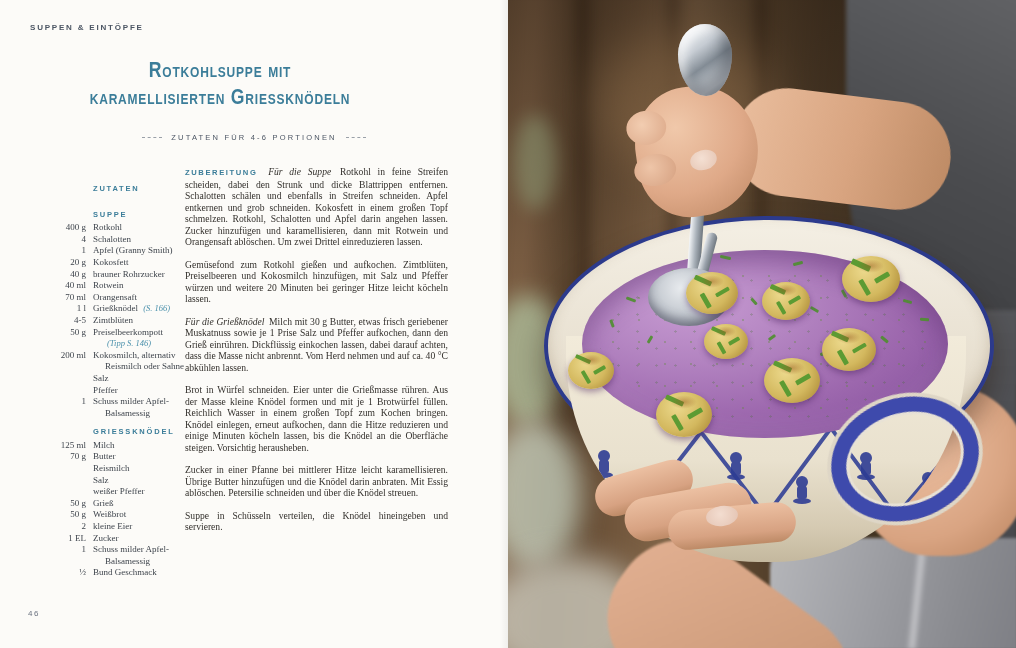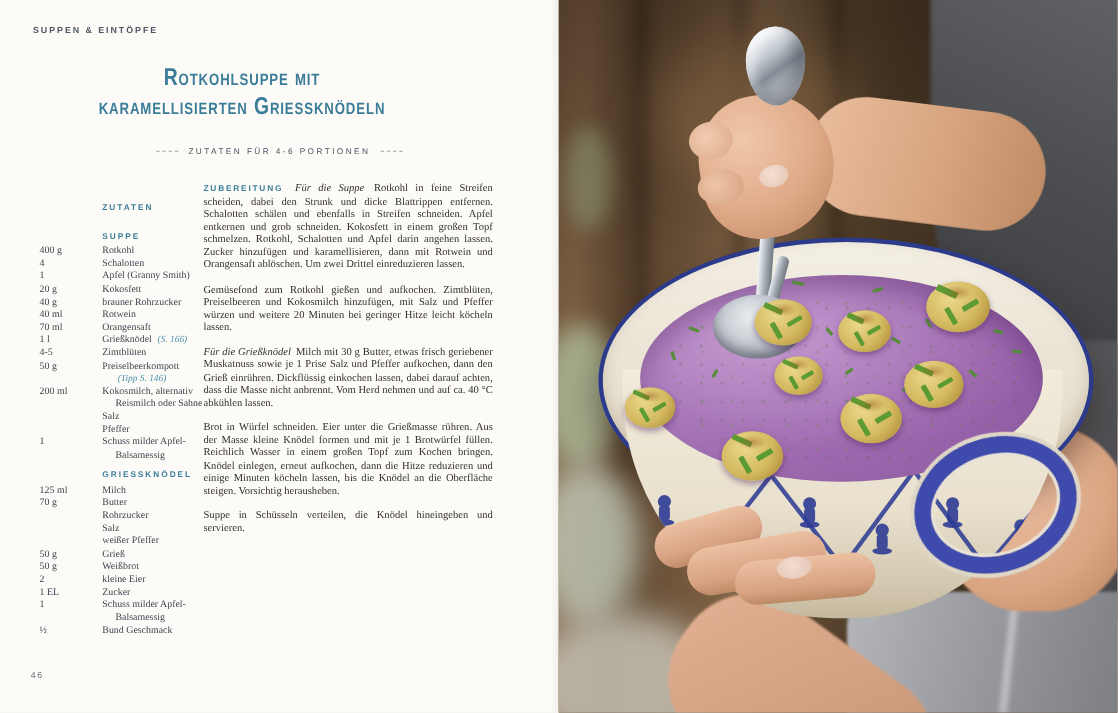--- a/index.html
+++ b/index.html
@@ -21,21 +21,21 @@
   .dash{display:inline-block;width:20px;border-top:1px dashed #9aa0a8;margin:0 9px;height:0;}
   
   .ingredients{position:absolute;left:36px;top:167px;width:153px;font-size:9px;
          line-height:11.6px;color:#3f454d;}
   .ing-header,.group-name{font-family:"Liberation Sans",sans-serif;font-weight:bold;font-size:7.5px;
          letter-spacing:1.8px;color:#3b7d99;margin-left:57px;}
   .ing-header{margin-bottom:14px;margin-top:16px;}
   .group-name{margin-bottom:2px;}
   .ing-group.g2{margin-top:7px;}
   .ing-row{display:flex;}
-  .ing-qty{width:50px;padding-right:7px;flex:none;}
+  .ing-qty{width:50px;text-align:right;padding-right:7px;flex:none;}
   .ing-name{flex:1;padding-left:12px;text-indent:-12px;}
   .ing-ref{color:#4a90ab;font-style:italic;font-size:8.5px;margin-left:3px;}
   .ing-note{display:block;color:#4a90ab;font-style:italic;font-size:8.5px;text-indent:0;
          padding-left:2px;}
   
   .prep{position:absolute;left:185px;top:166px;width:263px;font-size:9.6px;line-height:11.5px;
          color:#33302c;text-align:justify;}
   .prep-p{margin:0 0 11px 0;}
   .prep-label{font-family:"Liberation Sans",sans-serif;font-weight:bold;font-size:7.6px;
          letter-spacing:1.6px;color:#3b7d99;margin-right:4px;}
@@ -287,21 +287,21 @@
               <span class="ing-qty">70 g</span>
               <span class="ing-name">
                 <span>Butter</span>
                 
                 
               </span>
             </div>
             <div class="ing-row">
               <span class="ing-qty"></span>
               <span class="ing-name">
-                <span>Rohrzucker</span>
+                <span>Reismilch</span>
                 
                 
               </span>
             </div>
             <div class="ing-row">
               <span class="ing-qty"></span>
               <span class="ing-name">
                 <span>Salz</span>
                 
                 
@@ -381,20 +381,25 @@
         </p>
         <p class="prep-p">
           
           <span class="prep-lead">Für die Grießknödel</span>
           <span class="prep-text">Milch mit 30 g Butter, etwas frisch geriebener Muskatnuss sowie je 1 Prise Salz und Pfeffer aufkochen, dann den Grieß einrühren. Dickflüssig einkochen lassen, dabei darauf achten, dass die Masse nicht anbrennt. Vom Herd nehmen und auf ca. 40 °C abkühlen lassen.</span>
         </p>
         <p class="prep-p">
           
           
           <span class="prep-text">Brot in Würfel schneiden. Eier unter die Grießmasse rühren. Aus der Masse kleine Knödel formen und mit je 1 Brotwürfel füllen. Reichlich Wasser in einem großen Topf zum Kochen bringen. Knödel einlegen, erneut aufkochen, dann die Hitze reduzieren und einige Minuten köcheln lassen, bis die Knödel an die Oberfläche steigen. Vorsichtig herausheben.</span>
+        </p>
+        <p class="prep-p">
+          
+          
+          <span class="prep-text">Zucker in einer Pfanne bei mittlerer Hitze leicht karamellisieren. Übrige Butter hinzufügen und die Knödel darin anbraten. Mit Essig ablöschen. Petersilie schneiden und über die Knödel streuen.</span>
         </p>
         <p class="prep-p">
           
           
           <span class="prep-text">Suppe in Schüsseln verteilen, die Knödel hineingeben und servieren.</span>
         </p>
       </div>
 
     <div class="pagenum">46</div>
   </div>

